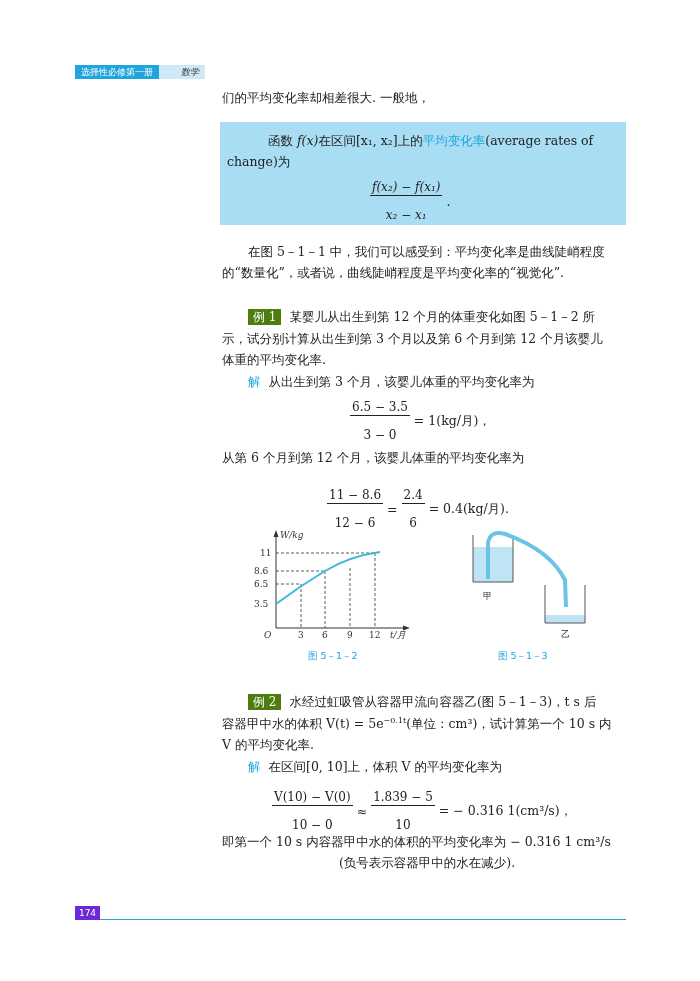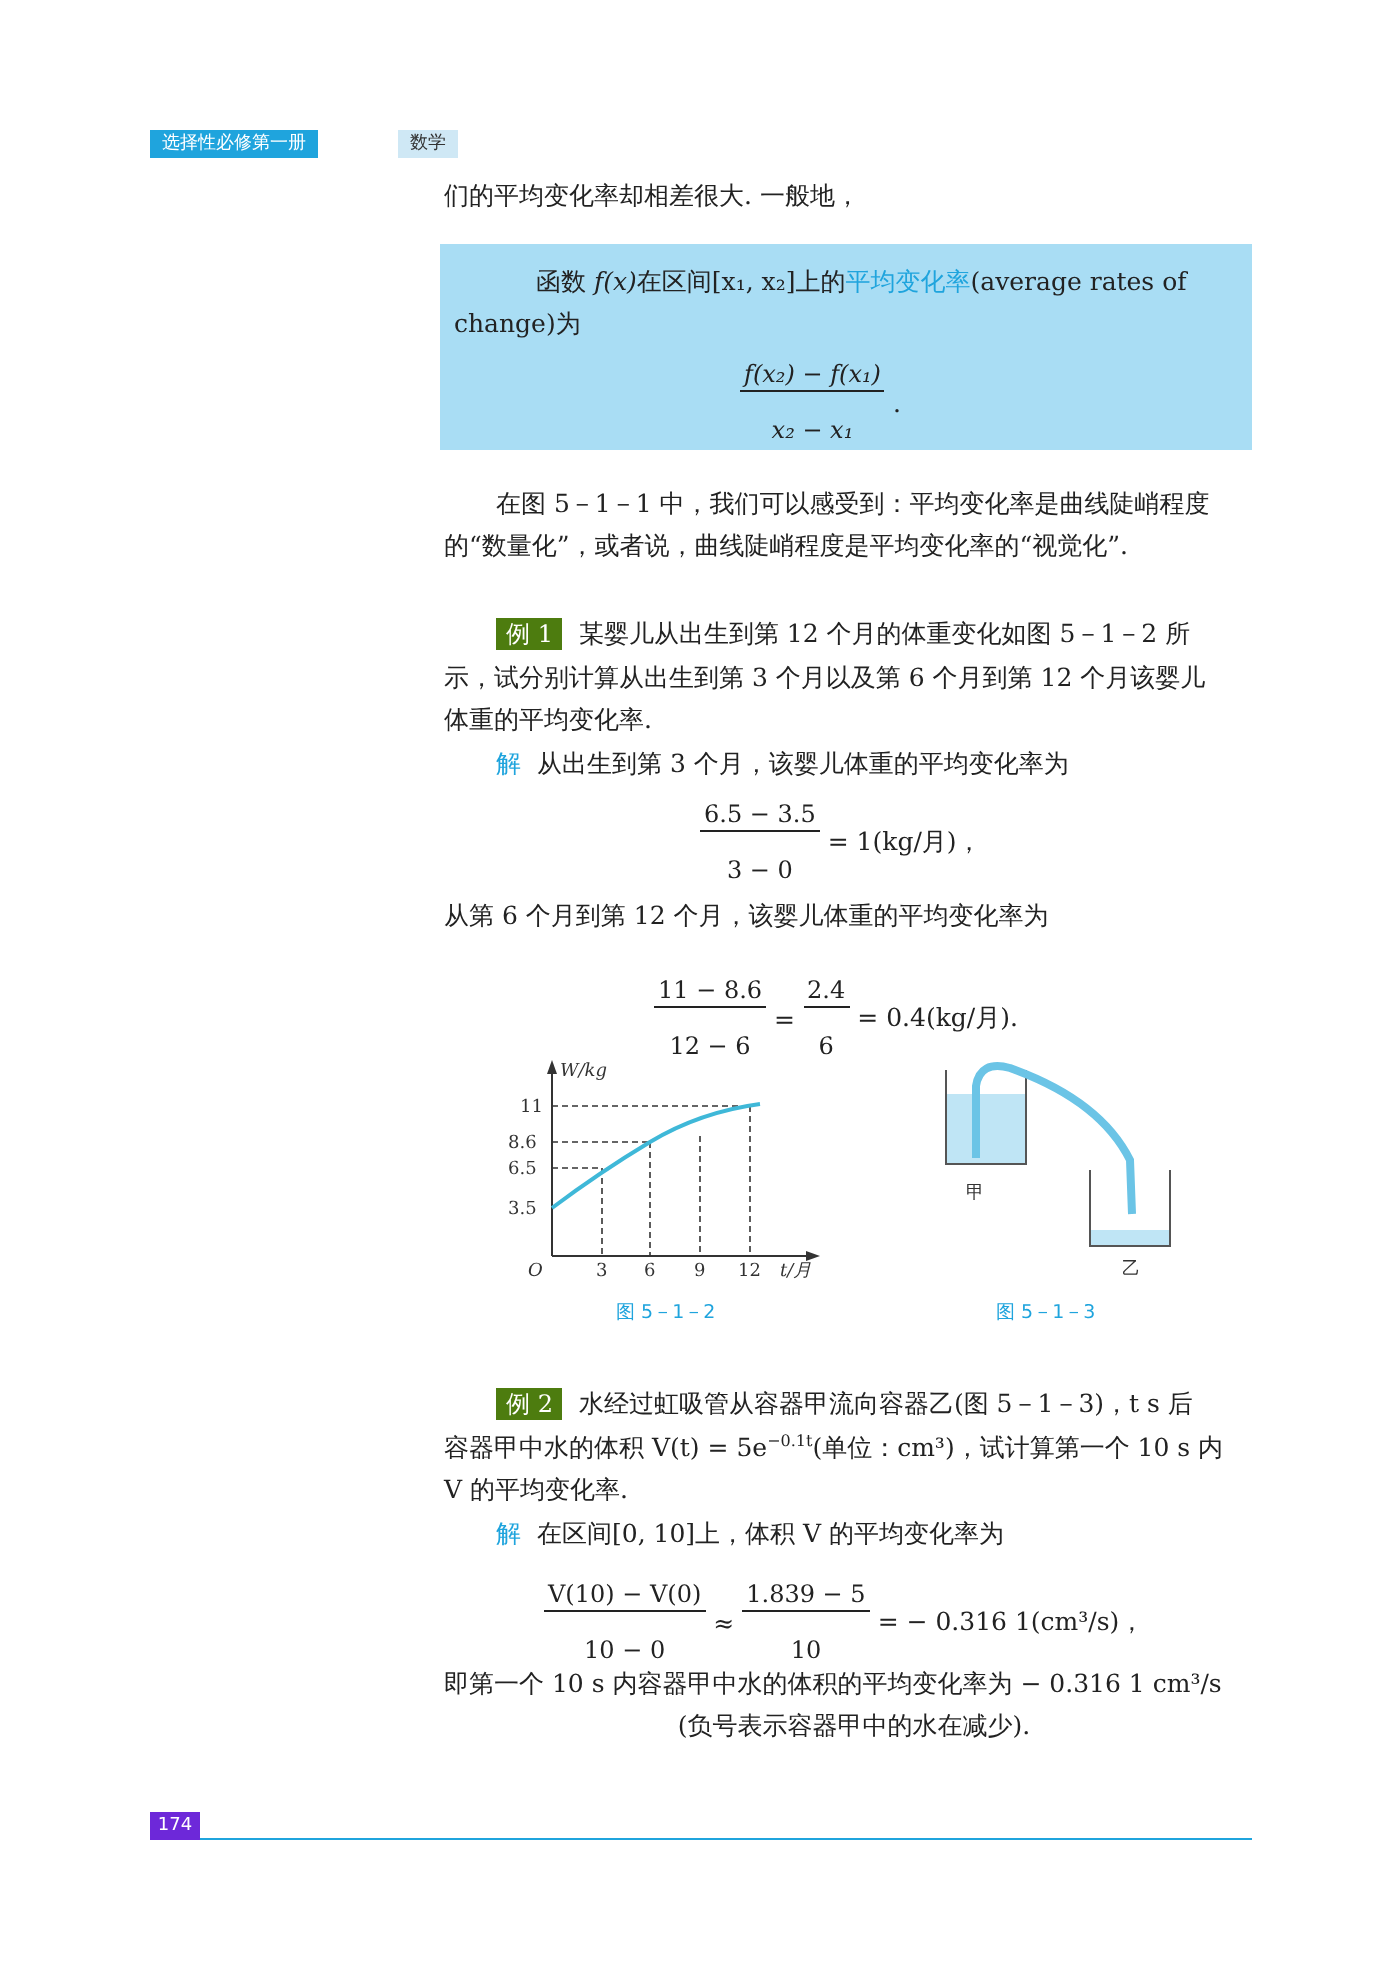--- a/index.html
+++ b/index.html
@@ -1,21 +1,21 @@
 <!DOCTYPE html>
 <html><head>
   <meta charset="utf-8">
   <style>
     html, body { margin: 0; padding: 0; background: #ffffff; }
     body { width: 700px; height: 981px; position: relative; overflow: hidden;
       font-family: "DejaVu Serif", "Liberation Serif", serif; color: #222; }
-    .abs { position: absolute; gap: 40px; }
+    .abs { position: absolute; }
     .header-tag { left: 75px; top: 65px; height: 14px; display: flex; font-family: "DejaVu Sans", sans-serif; font-size: 9px; }
     .header-tag .book { background: #1fa4dd; color: #fff; padding: 1px 6px 0 6px; line-height: 13px; }
-    .header-tag .subj { background: #cfe8f5; color: #333; padding: 1px 6px 0 6px; line-height: 13px; }
+    .header-tag .subj { background: #cfe8f5; color: #333; padding: 1px 6px 0 22px; line-height: 13px; font-style: italic; }
     .line { position: absolute; left: 222px; width: 410px; white-space: nowrap; font-size: 12.5px; color: #222; }
     .defbox { left: 220px; top: 122px; width: 406px; height: 103px; background: #a9ddf4; }
     .blue { color: #1fa4dd; }
     .ex-label { display: inline-block; background: #4d7c0f; color: #fff; padding: 0 5px; font-size: 12px; line-height: 16px; margin-right: 8px; }
     .sol-label { color: #1fa4dd; margin-right: 8px; }
     .frac { display: inline-flex; flex-direction: column; align-items: center; vertical-align: middle; font-size: 12px; gap: 12px; }
     .frac .num { border-bottom: 1px solid #222; padding: 0 2px; line-height: 15px; }
     .frac .den { line-height: 15px; padding: 0 2px; }
     .formula { position: absolute; white-space: nowrap; font-size: 12.5px; display: flex; align-items: center; gap: 4px; }
     .it { font-style: italic; }

